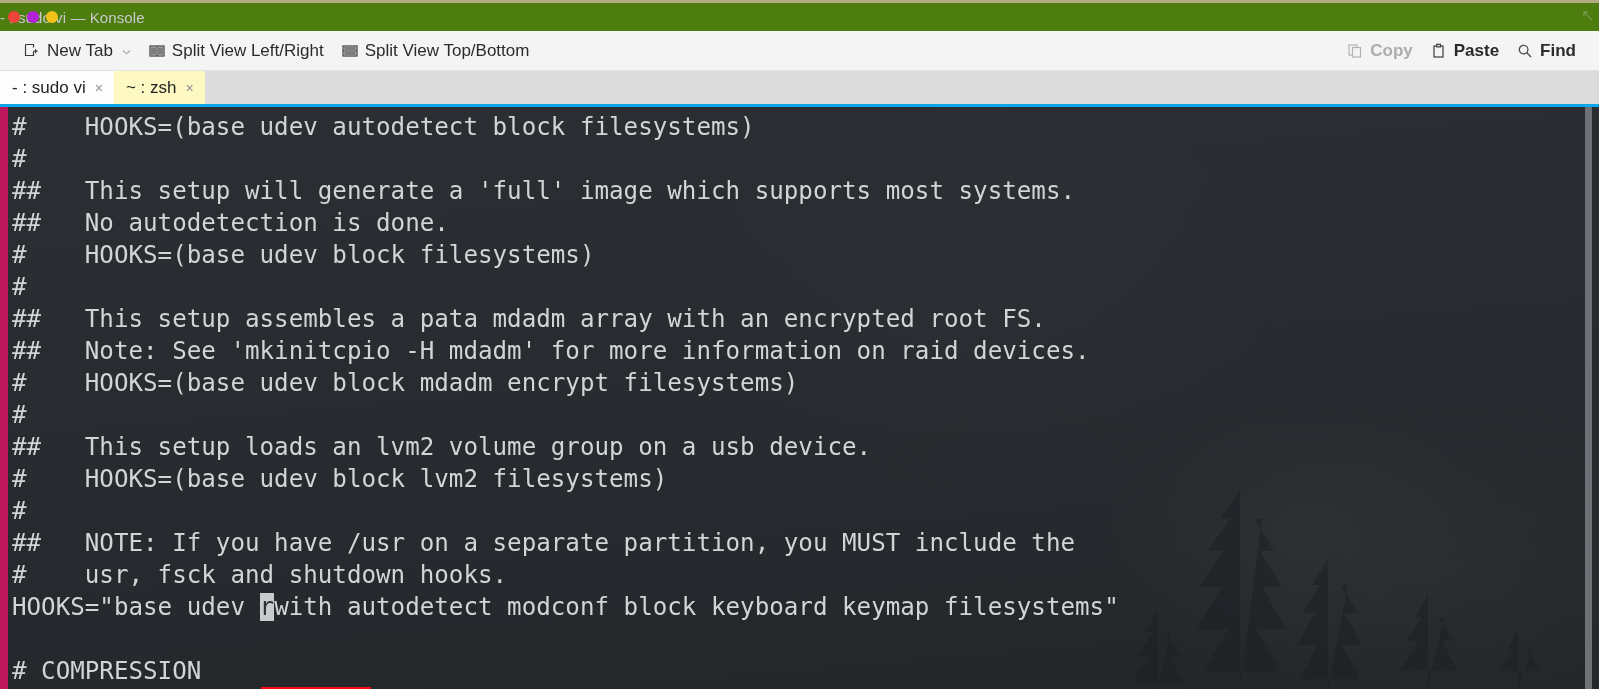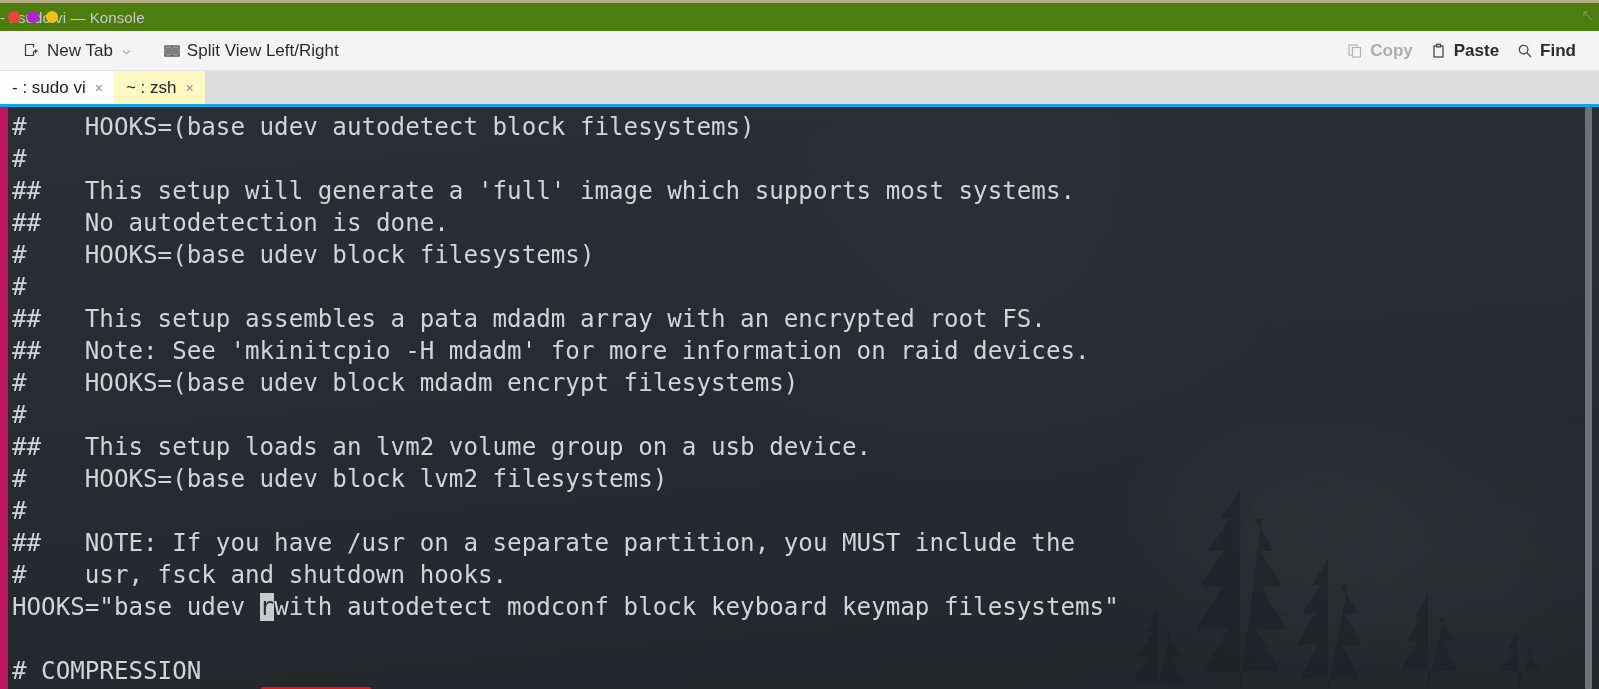--- a/index.html
+++ b/index.html
@@ -77,21 +77,21 @@
   #toolbar {
     flex: 0 0 40px;
     height: 40px;
     background: #f4f4f4;
     border-bottom: 1px solid #e3e3e3;
     display: flex;
     align-items: center;
     padding: 0 14px 0 14px;
     box-sizing: border-box;
   }
-  .tb-group-left { display: flex; align-items: center; gap: 15px; }
+  .tb-group-left { display: flex; align-items: center; gap: 0px; }
   .tb-group-right { display: flex; align-items: center; gap: 0px; margin-left: auto; font-weight: bold; }
   .tb-btn {
     display: flex;
     align-items: center;
     gap: 7px;
     padding: 4px 9px;
     border-radius: 3px;
     color: #2b2b2b;
     font-size: 17px;
     white-space: nowrap;
@@ -240,20 +240,31 @@
           <svg width="16" height="14" viewBox="0 0 16 14">
             <rect x="1" y="2" width="14" height="10" stroke="#3a3a3a" stroke-width="1.2" fill="none"></rect>
             <line x1="8" y1="2" x2="8" y2="12" stroke="#3a3a3a" stroke-width="1.2"></line>
             <rect x="2" y="3.2" width="5" height="7.6" fill="#7d7d7d"></rect>
             <rect x="9" y="3.2" width="5" height="7.6" fill="#7d7d7d"></rect>
           </svg>
         </span>
         <span>Split View Left/Right</span>
       </div>
 
+      <div class="tb-btn">
+        <span class="tb-icon">
+          <svg width="16" height="14" viewBox="0 0 16 14">
+            <rect x="1" y="2" width="14" height="10" stroke="#3a3a3a" stroke-width="1.2" fill="none"></rect>
+            <line x1="1" y1="7" x2="15" y2="7" stroke="#3a3a3a" stroke-width="1.2"></line>
+            <rect x="2.2" y="3" width="11.6" height="3.2" fill="#7d7d7d"></rect>
+            <rect x="2.2" y="7.8" width="11.6" height="3.2" fill="#7d7d7d"></rect>
+          </svg>
+        </span>
+        <span>Split View Top/Bottom</span>
+      </div>
 
     </div>
 
     <div class="tb-group-right">
 
       <div class="tb-btn disabled">
         <span class="tb-icon">
           <svg width="16" height="16" viewBox="0 0 16 16">
             <rect x="2" y="2" width="8" height="10" stroke="#b4b4b4" stroke-width="1.2" fill="none"></rect>
             <rect x="5.5" y="4.5" width="8" height="9.5" stroke="#b4b4b4" stroke-width="1.2" fill="#f4f4f4"></rect>

